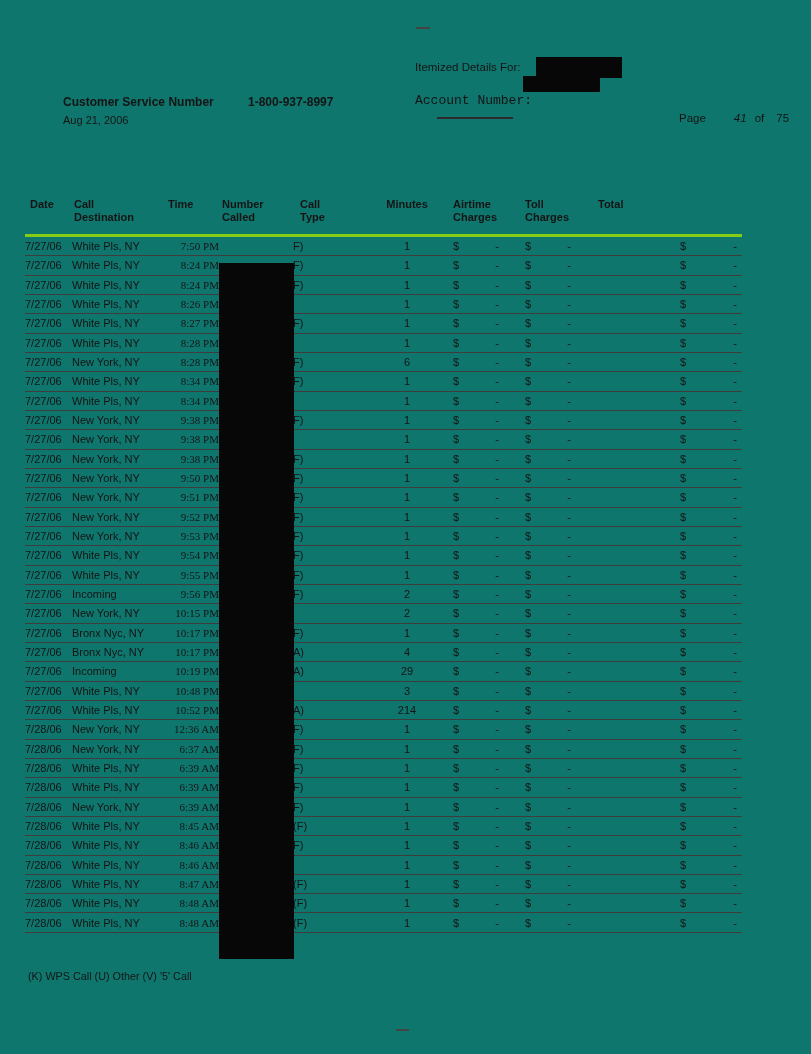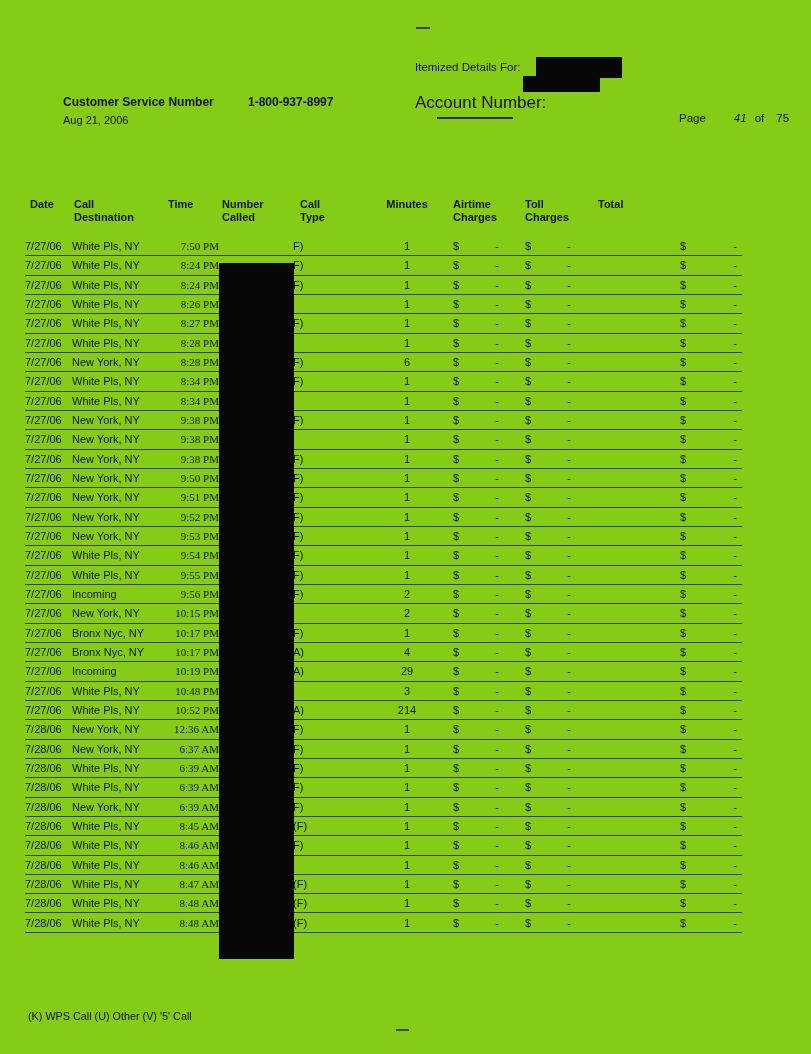--- a/index.html
+++ b/index.html
@@ -1,28 +1,28 @@
 <!DOCTYPE html>
 <html><head>
 <meta charset="utf-8">
 <style>
   html,body{margin:0;padding:0;background:#e9e9e9;}
-  .page{position:relative;width:811px;height:1054px;background:#84cc16;color:#141414;
+  .page{position:relative;width:811px;height:1054px;background:#0f766e;color:#141414;
         font-family:"Liberation Sans","DejaVu Sans",sans-serif;overflow:hidden;margin:0 auto;}
   .abs{position:absolute;}
   .redact{background:#070707;}
 
   
   .top-dash{left:416px;top:27px;width:14px;height:2px;background:#444;}
   .bottom-dash{left:396px;top:1029px;width:13px;height:2px;background:#444;}
 
   
   .itemized-label{left:415px;top:61px;font-size:11.5px;}
   .redact-a{left:536px;top:57px;width:86px;height:21px;}
-  .account-label{left:415px;top:93px;font-size:17px;}
+  .account-label{left:415px;top:93px;font-size:13px;font-family:Liberation Mono, monospace;}
   .redact-b{left:523px;top:76px;width:77px;height:16px;}
   .hrule{left:437px;top:117px;width:76px;height:2px;background:#2b2b2b;}
   .cs-label{left:63px;top:95px;font-size:12px;font-weight:bold;}
   .cs-number{left:248px;top:95px;font-size:12px;font-weight:bold;}
   .statement-date{left:63px;top:114px;font-size:11px;}
   .page-block{left:679px;top:112px;font-size:11.5px;white-space:nowrap;}
   .page-block .g1{margin-left:28px;font-style:italic;}
   .page-block .g2{margin-left:8px;}
   .page-block .g3{margin-left:12px;}
 
@@ -50,21 +50,21 @@
   .c-time{text-align:right;padding-right:6px;font-family:Liberation Serif, serif;}
   .c-type{padding-left:7px;}
   .c-min{text-align:center;}
   .m-in{display:inline-flex;justify-content:space-between;}
   .c-air .m-in,.c-toll .m-in{width:46px;margin-left:12px;}
   .c-total .m-in{width:57px;margin-left:82px;}
   .redact-col{left:194px;top:70px;width:75px;height:696px;position:absolute;}
 
   
   .legend-1{left:28px;top:964px;font-size:10.8px;}
-  .legend-2{left:28px;top:970px;font-size:10.8px;margin-top:40px;}
+  .legend-2{left:28px;top:970px;font-size:10.8px;}
 </style>
 </head>
 <body>
 
 <div class="page">
 
   <div class="abs top-dash"></div>
 
   <div class="abs itemized-label">Itemized Details For:</div>
   <div class="abs redact redact-a"></div>

